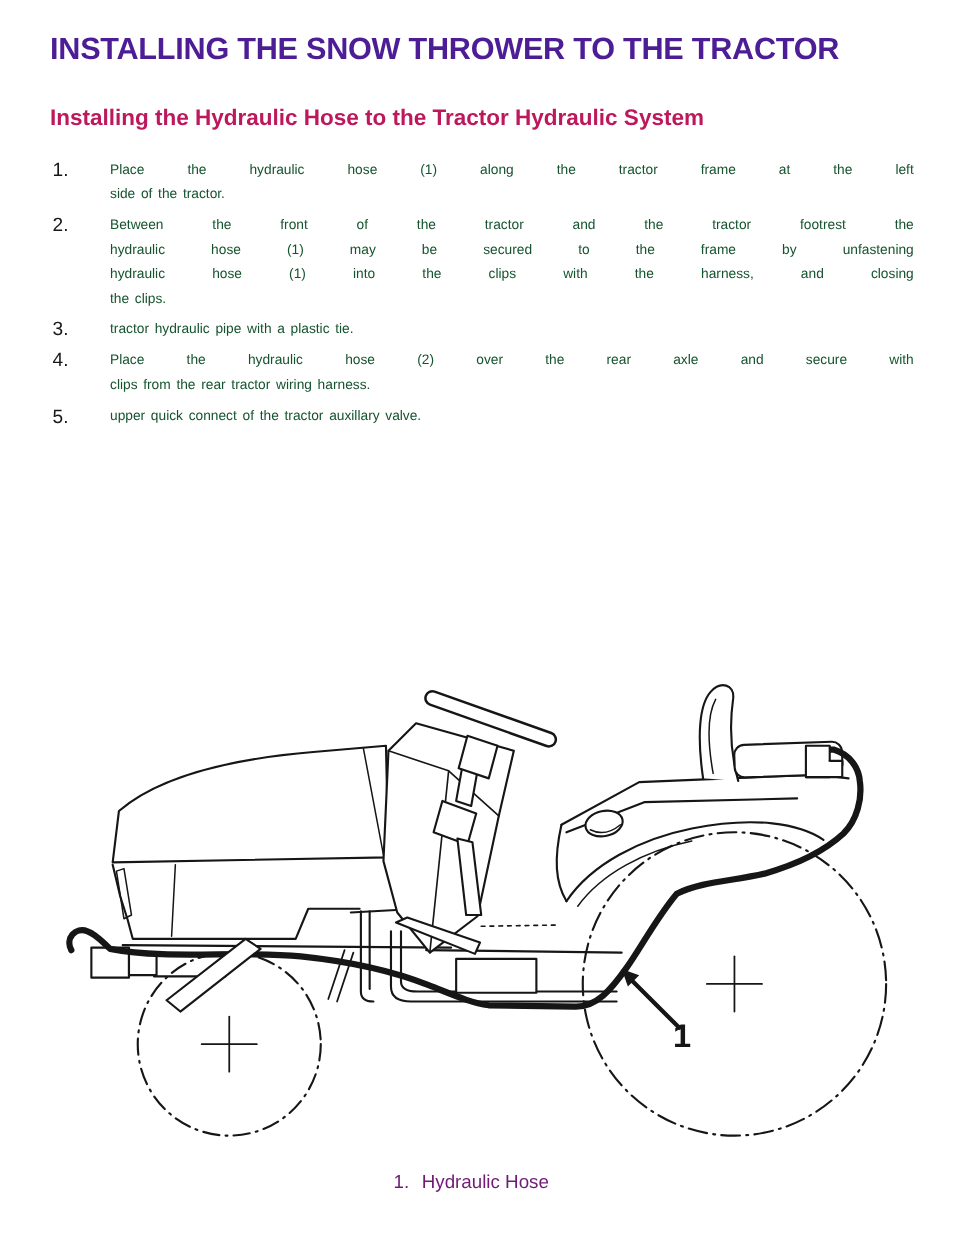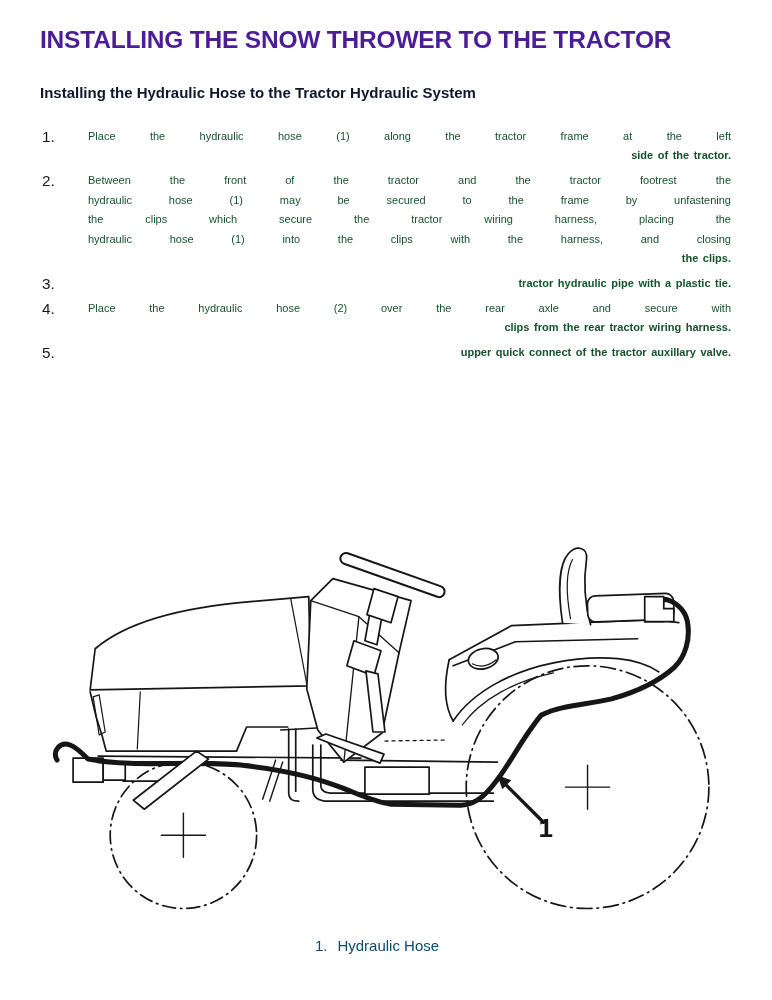--- a/index.html
+++ b/index.html
@@ -11,21 +11,21 @@
     color:#1a1a1a;
     overflow:hidden;
   }
   .page-title{
     position:absolute;left:40px;top:26px;width:700px;
     font-size:24.5px;font-weight:bold;letter-spacing:-0.2px;
     color:#4c1d95;white-space:nowrap;
   }
   .subtitle{
     position:absolute;left:40px;top:84px;width:700px;
-    font-size:15px;font-weight:bold;color:#0f172a;
+    font-size:18px;font-weight:bold;color:#be185d;
   }
   .instructions{
     position:absolute;left:42px;top:127px;width:690px;
   }
   .instr-item{
     display:flex;
     margin-bottom:5.5px;
   }
   .instr-num{
     width:46px;flex:0 0 46px;
@@ -37,30 +37,29 @@
   }
   .ln{
     font-size:11px;line-height:19.4px;color:#14532d;
     word-spacing:1.5px;
   }
   .ln.j{
     text-align:justify;
     text-align-last:justify;
   }
   .ln.last{
-    text-align:right;
-    font-weight:bold;
+    text-align:left;
   }
   .figure-wrap{
     position:absolute;left:40px;top:528px;width:702px;height:402px;
   }
   .figure-wrap svg{display:block;width:702px;height:402px;}
   .fig-caption{
     position:absolute;left:36px;top:937px;width:682px;
-    text-align:center;font-size:15px;color:#0c4a6e;
+    text-align:center;font-size:15px;color:#701a75;
   }
   .fig-caption .capnum{margin-right:10px;}
 </style>
 </head>
 <body>
 
 <div class="page-title">INSTALLING THE SNOW THROWER TO THE TRACTOR</div>
 <div class="subtitle">Installing the Hydraulic Hose to the Tractor Hydraulic System</div>
 
 <div class="instructions">
@@ -71,21 +70,20 @@
       <div class="ln j">Place the hydraulic hose (1) along the tractor frame at the left</div>
       <div class="ln last">side of the tractor.</div>
     </div>
   </div>
 
   <div class="instr-item">
     <div class="instr-num">2.</div>
     <div class="instr-lines">
       <div class="ln j">Between the front of the tractor and the tractor footrest the</div>
       <div class="ln j">hydraulic hose (1) may be secured to the frame by unfastening</div>
-      <div class="ln j">the clips which secure the tractor wiring harness, placing the</div>
       <div class="ln j">hydraulic hose (1) into the clips with the harness, and closing</div>
       <div class="ln last">the clips.</div>
     </div>
   </div>
 
   <div class="instr-item">
     <div class="instr-num">3.</div>
     <div class="instr-lines">
       <div class="ln last">tractor hydraulic pipe with a plastic tie.</div>
     </div>

